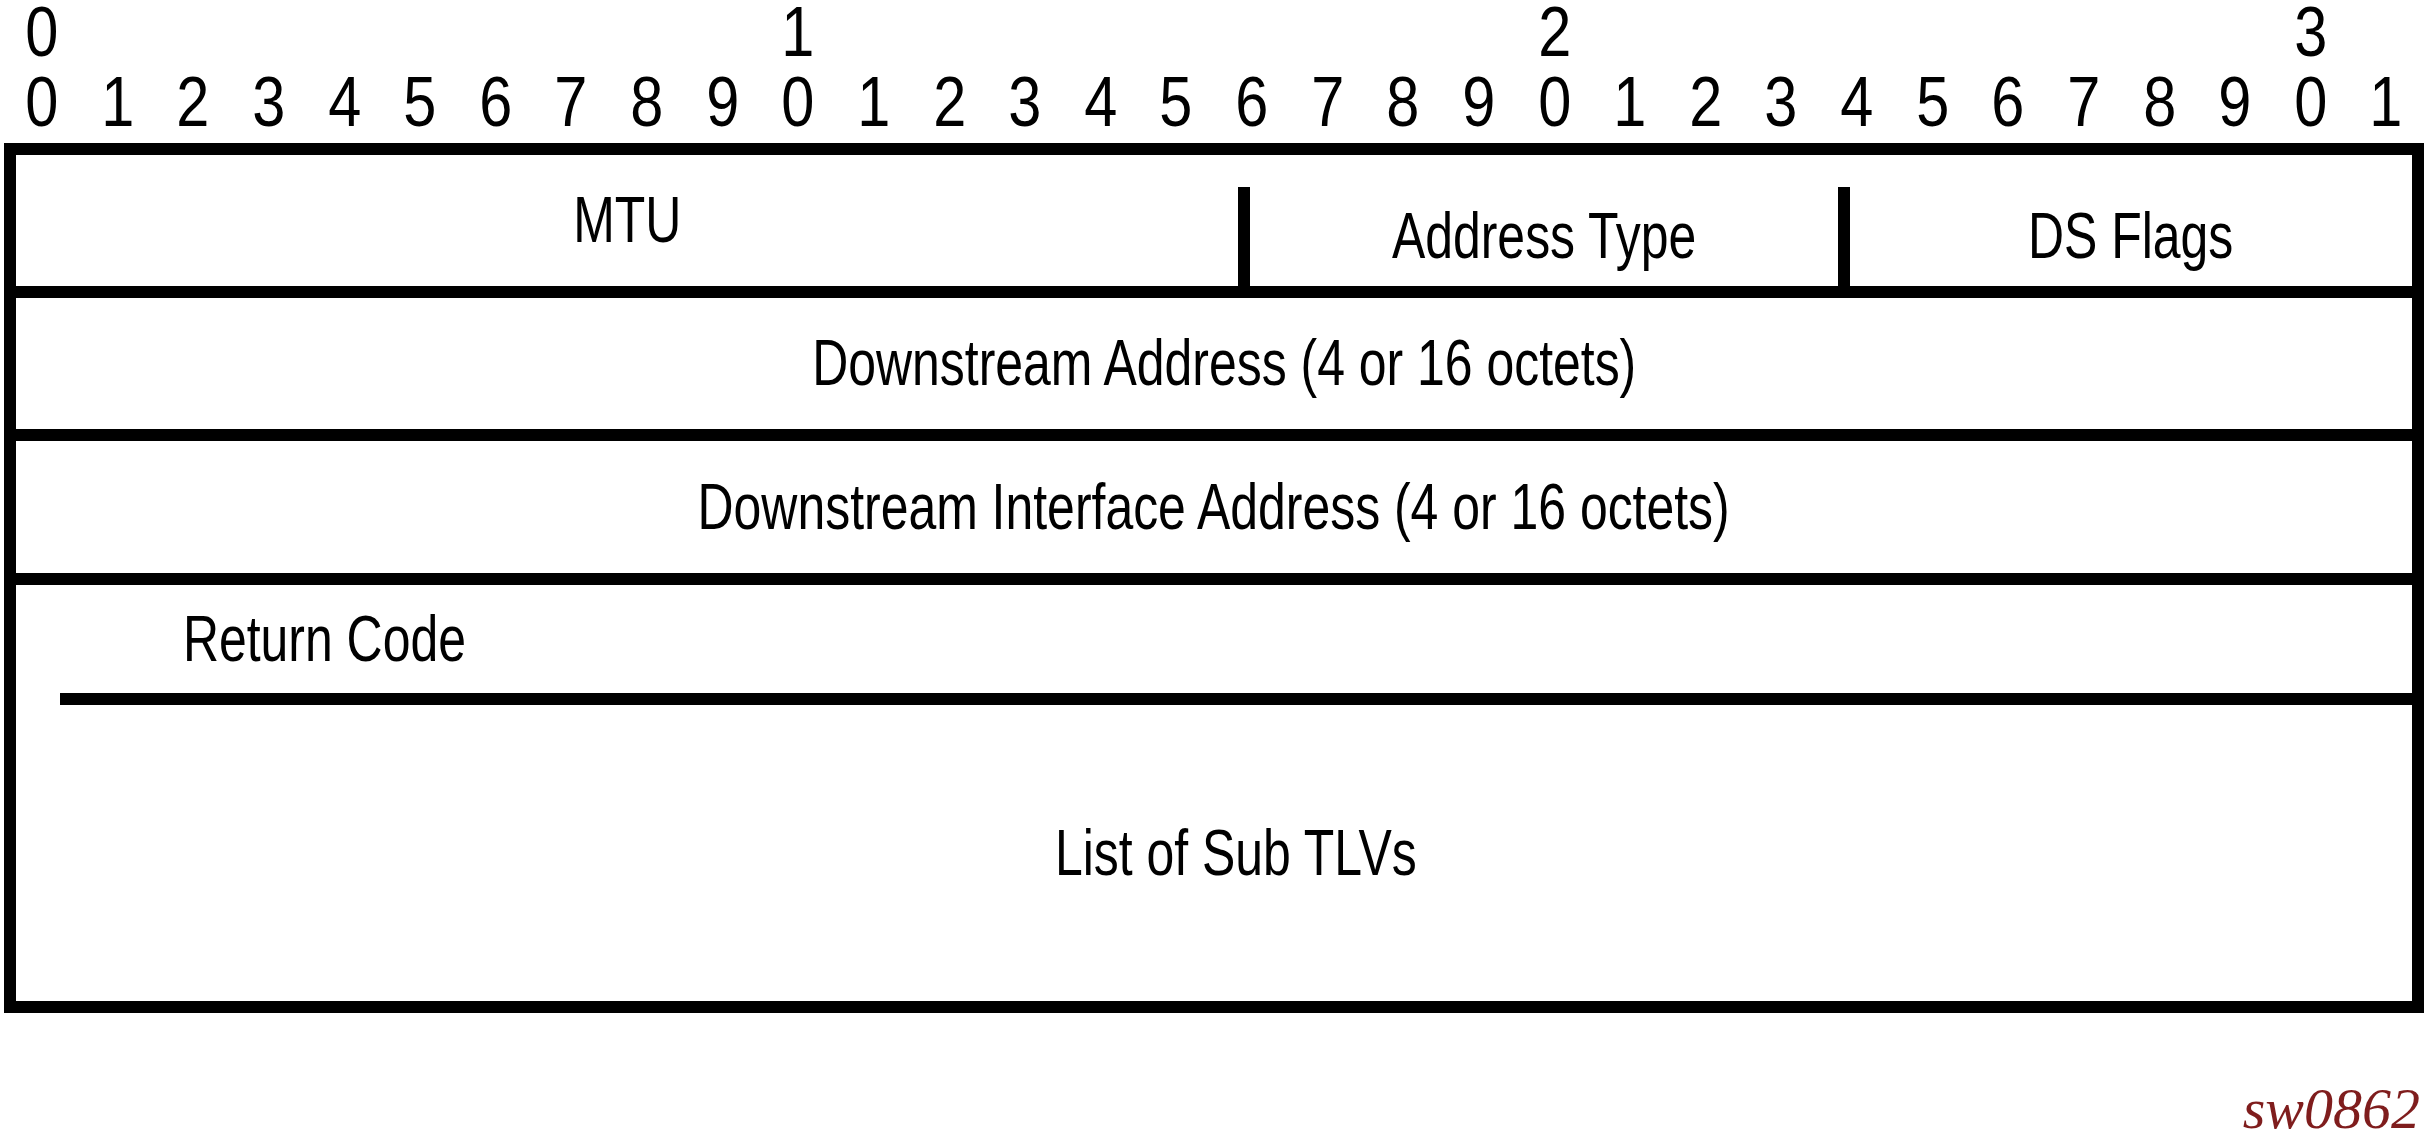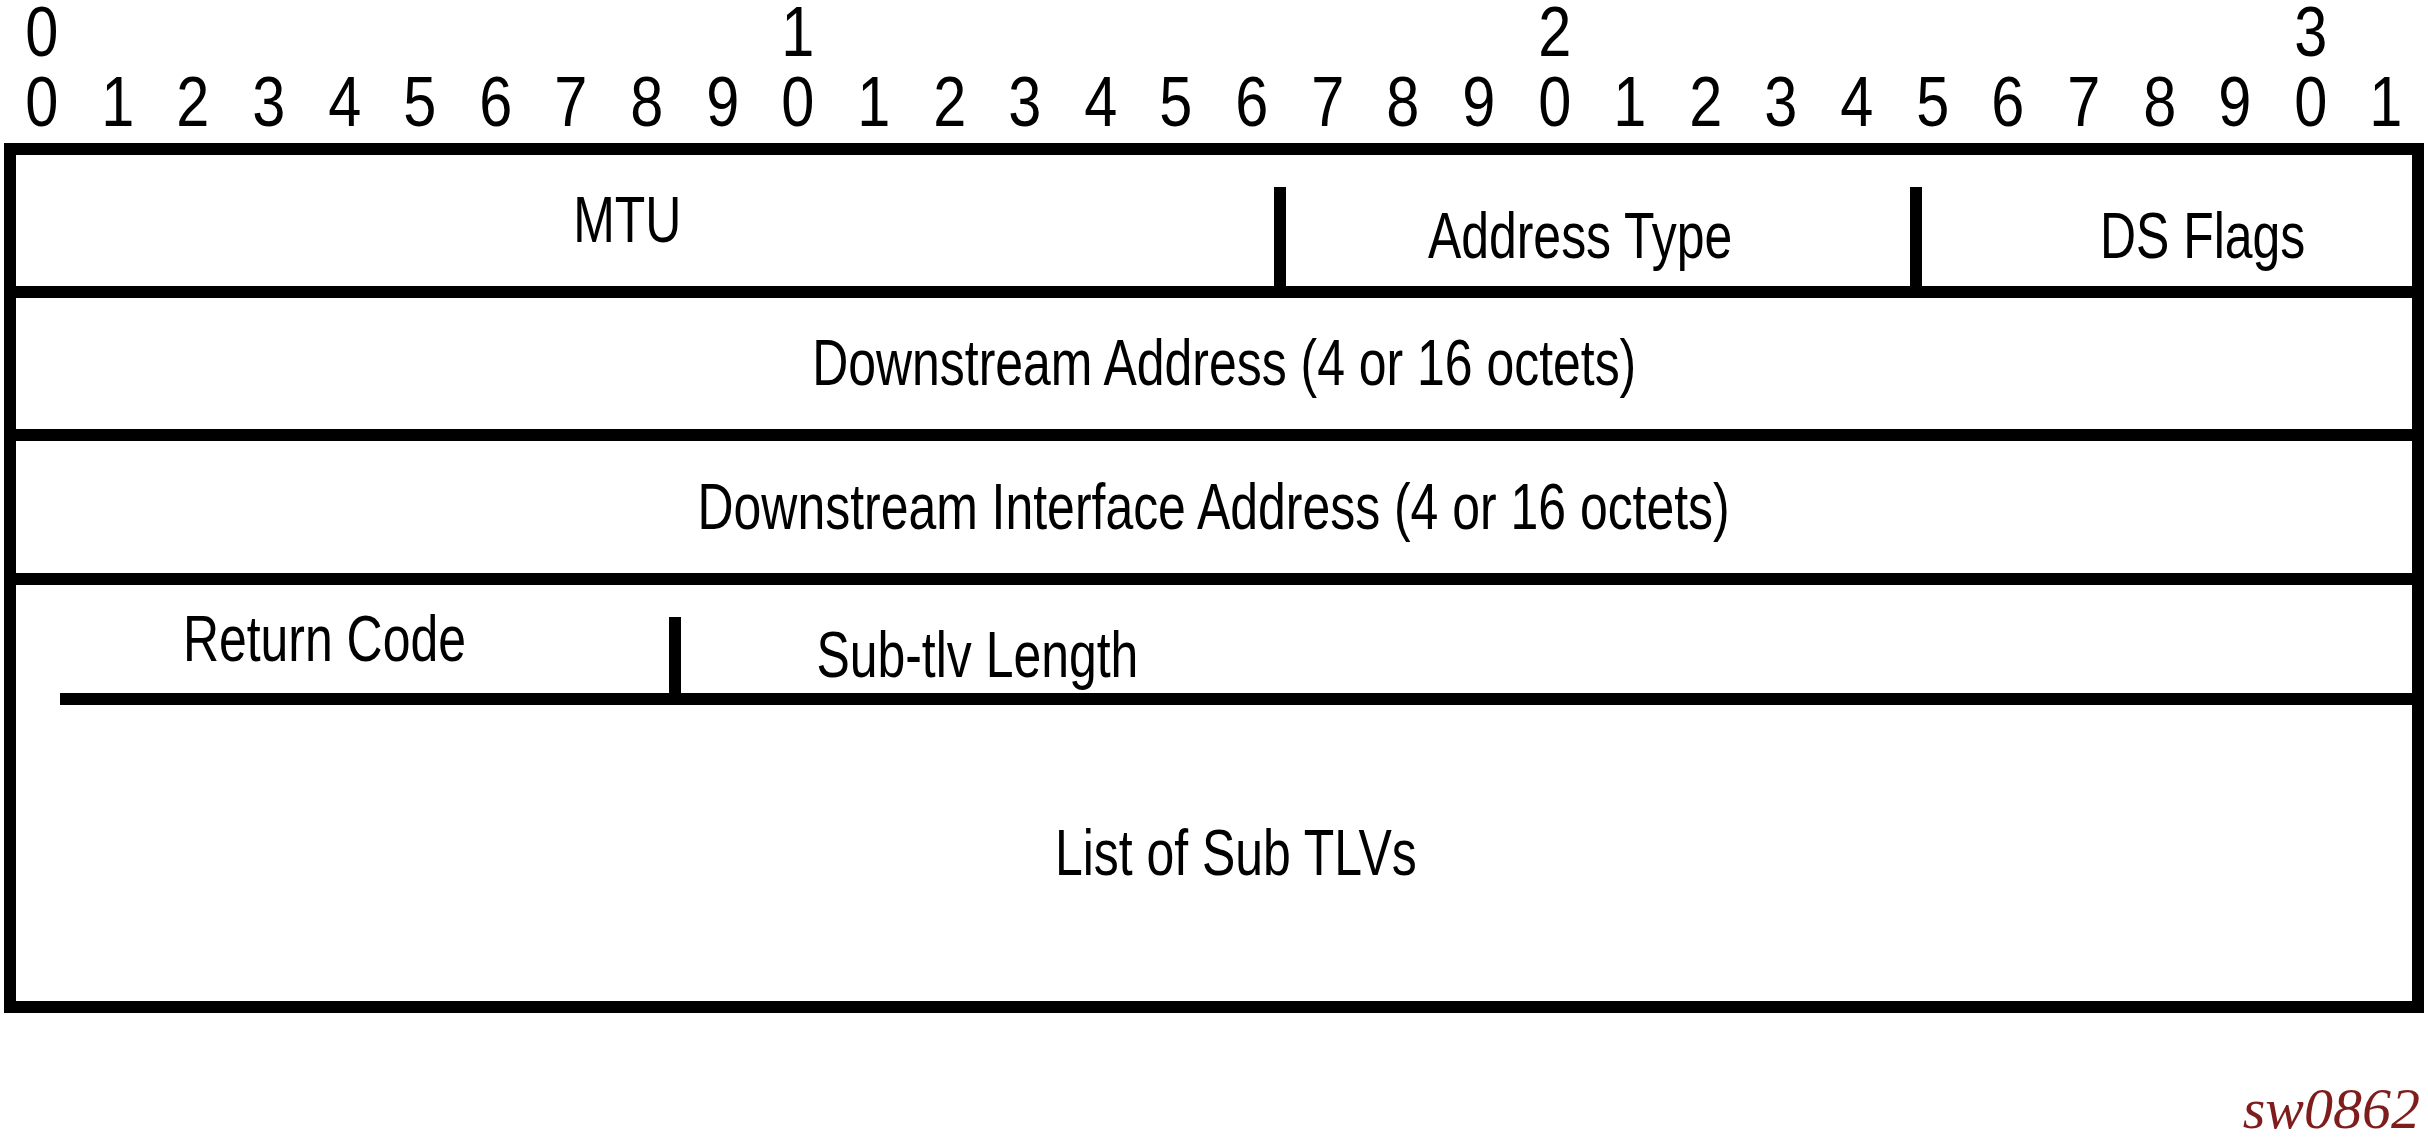--- a/index.html
+++ b/index.html
@@ -42,21 +42,20 @@
     left: 4px;
     top: 143px;
     width: 2420px;
     box-sizing: border-box;
     border: 12px solid #000000;
     background: #ffffff;
   }
   .prow {
     display: grid;
     box-sizing: border-box;
-    gap: 36px;
   }
   .prow + .prow { border-top: 12px solid #000000; }
   .prow-1 { height: 131px; grid-template-columns: 51% 25.05% 23.95%; }
   .prow-2 { height: 143px; grid-template-columns: 100%; padding-left: 20px; }
   .prow-3 { height: 144px; grid-template-columns: 100%; }
   .prow-4 { height: 120px; grid-template-columns: 25.75% 25.25% 49%; }
   .prow-5 { height: 308px; grid-template-columns: 100%; margin-left: 44px; }
   .cell {
     box-sizing: border-box;
     display: flex;
@@ -155,23 +154,20 @@
   <div class="prow prow-3">
     <div class="cell">
       <span class="lbl">Downstream Interface Address (4 or 16 octets)</span>
     </div>
   </div>
 
   <div class="prow prow-4">
     <div class="cell">
       <span class="lbl">Return Code</span>
     </div>
-    <div class="cell">
-      <span class="lbl">Sub-tlv Length</span>
-    </div>
   </div>
 
   <div class="prow prow-5">
     <div class="cell">
       <span class="lbl">List of Sub TLVs</span>
     </div>
   </div>
 
 </div>
 

